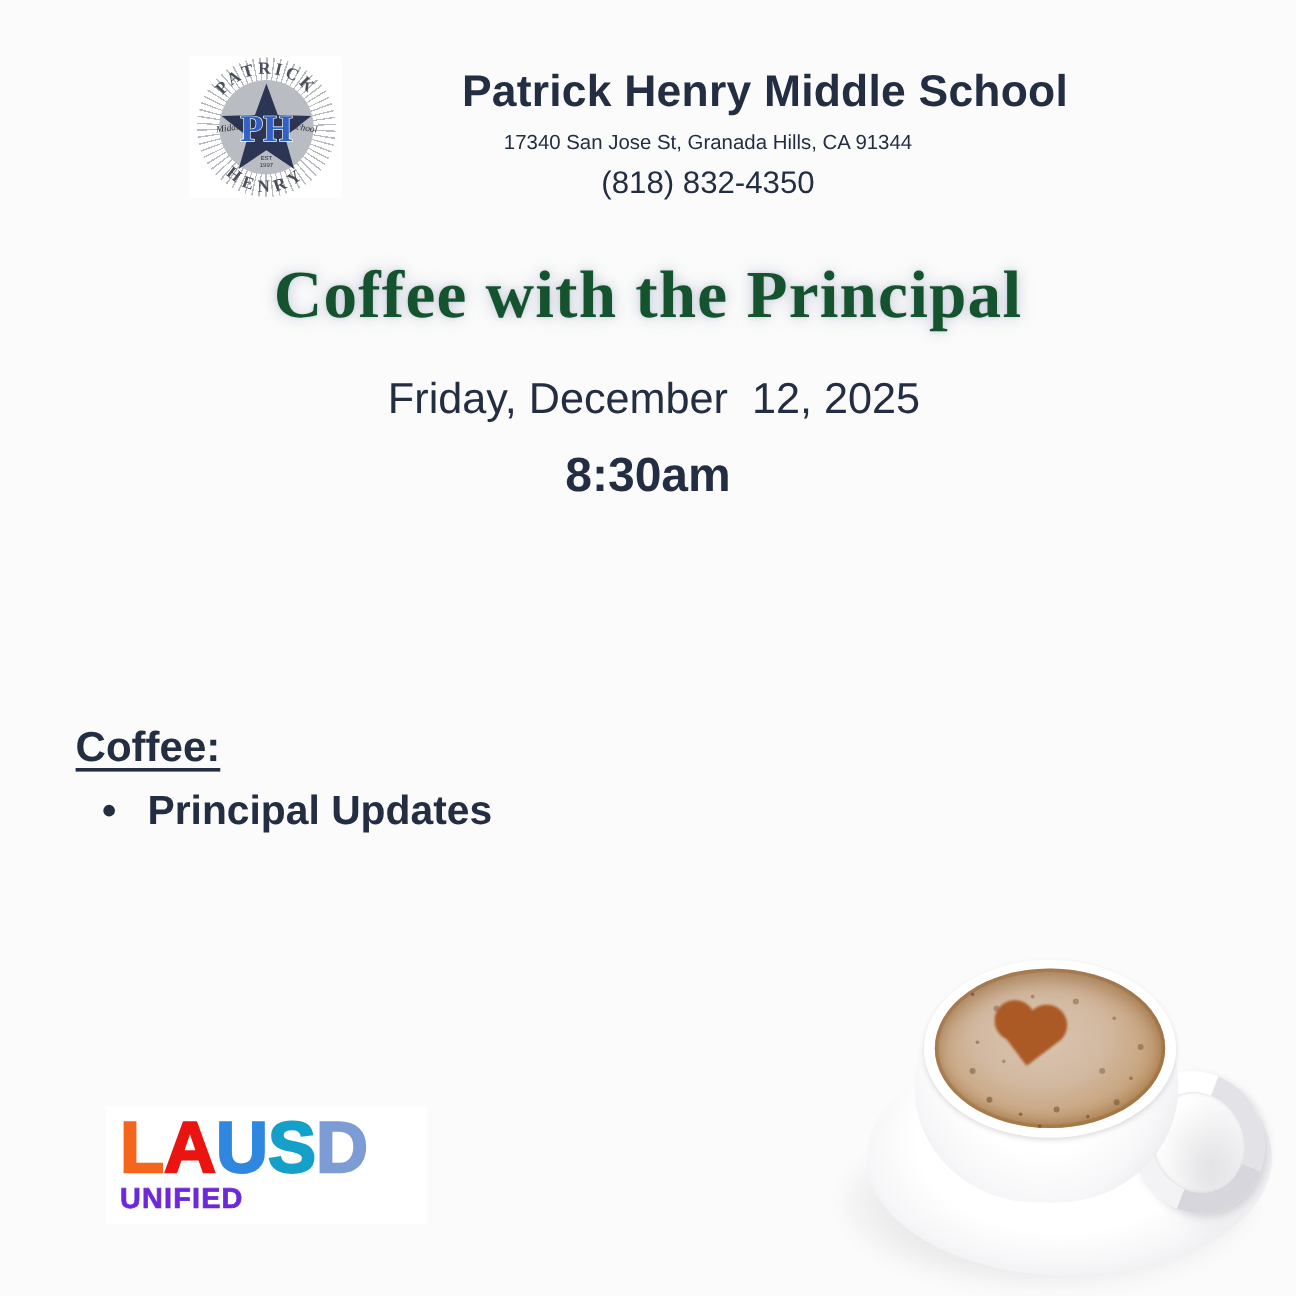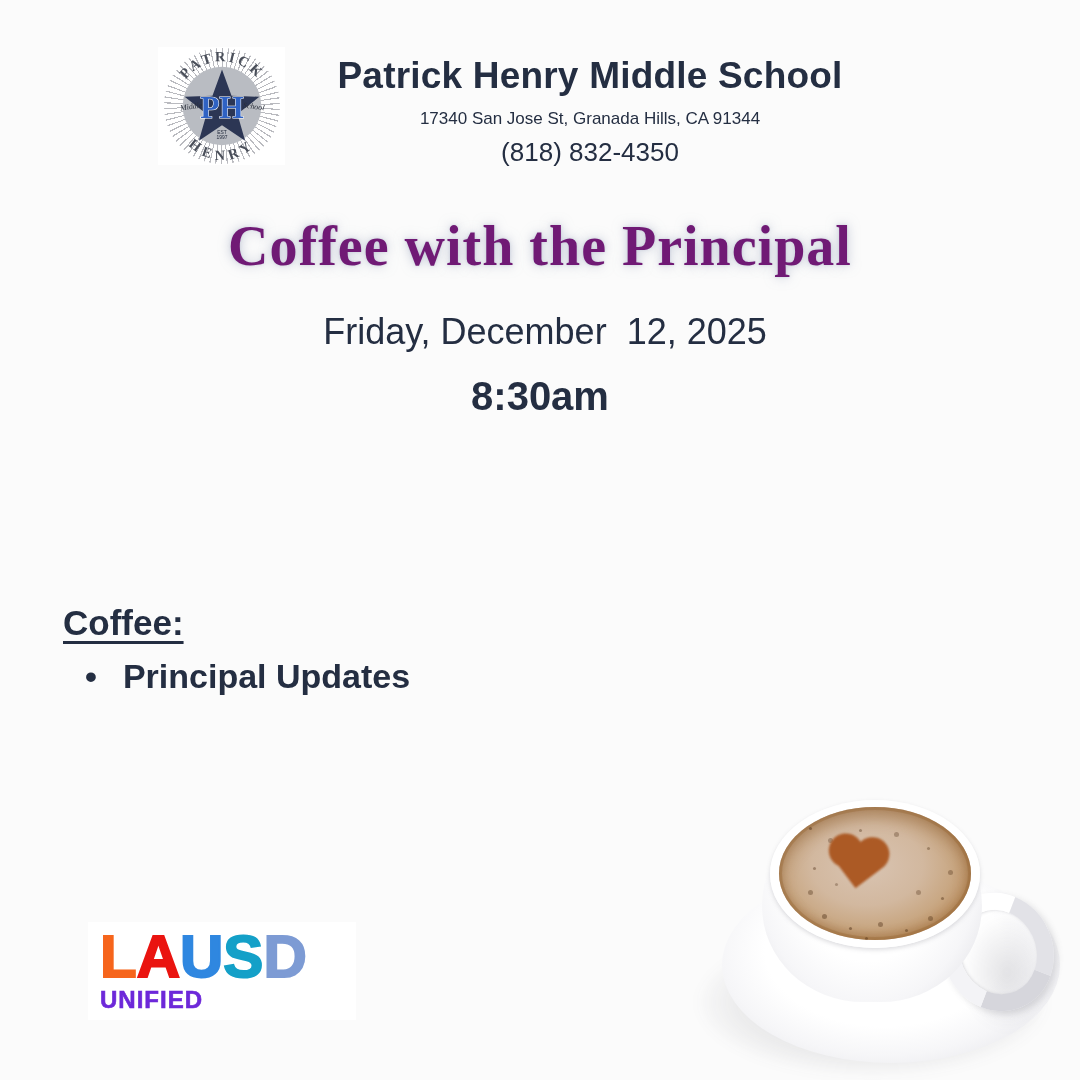--- a/index.html
+++ b/index.html
@@ -18,30 +18,30 @@
   .seal { position:relative; width:118px; height:118px; }
   .seal-rays {
     position:absolute; left:1px; top:1px; width:116px; height:116px; border-radius:50%;
     background:repeating-conic-gradient(#b9babf 0deg 1.3deg, rgba(255,255,255,0) 1.3deg 5.8deg);
   }
   .seal svg { position:absolute; inset:0; }
 
   .header-text {
     position:absolute; left:290px; top:55px; width:600px; text-align:center;
   }
-  .school-name { font-size:37px; font-weight:bold; letter-spacing:.2px; line-height:42px; }
+  .school-name { font-size:37px; font-weight:bold; letter-spacing:.2px; line-height:42px;text-align:right; }
   .school-address { font-size:17px; margin-top:7px; line-height:30px; }
   .school-phone { font-size:26px; margin-top:3px; line-height:30px; }
 
   
   .event-title {
     position:absolute; left:0; top:203px; width:1080px; text-align:center;
     font-family:cursive;
     font-size:56px; font-weight:600; letter-spacing:1px; line-height:86px;
-    color:#701a75;
+    color:#14532d;
     text-shadow:0 0 12px rgba(150,160,185,.55), 0 0 3px rgba(150,160,185,.35);
   }
   .event-datetime {
     position:absolute; left:0; top:308px; width:1080px; text-align:center;
   }
   .event-date { font-size:36px; font-weight:normal; white-space:pre-wrap; line-height:48px;padding-left:10px; }
   .event-time { font-size:40px; font-weight:bold; margin-top:16px; line-height:48px; }
   .event-location {
     position:absolute; left:0; top:475px; width:1080px; text-align:center;
     font-size:40px; font-weight:bold; line-height:48px;

